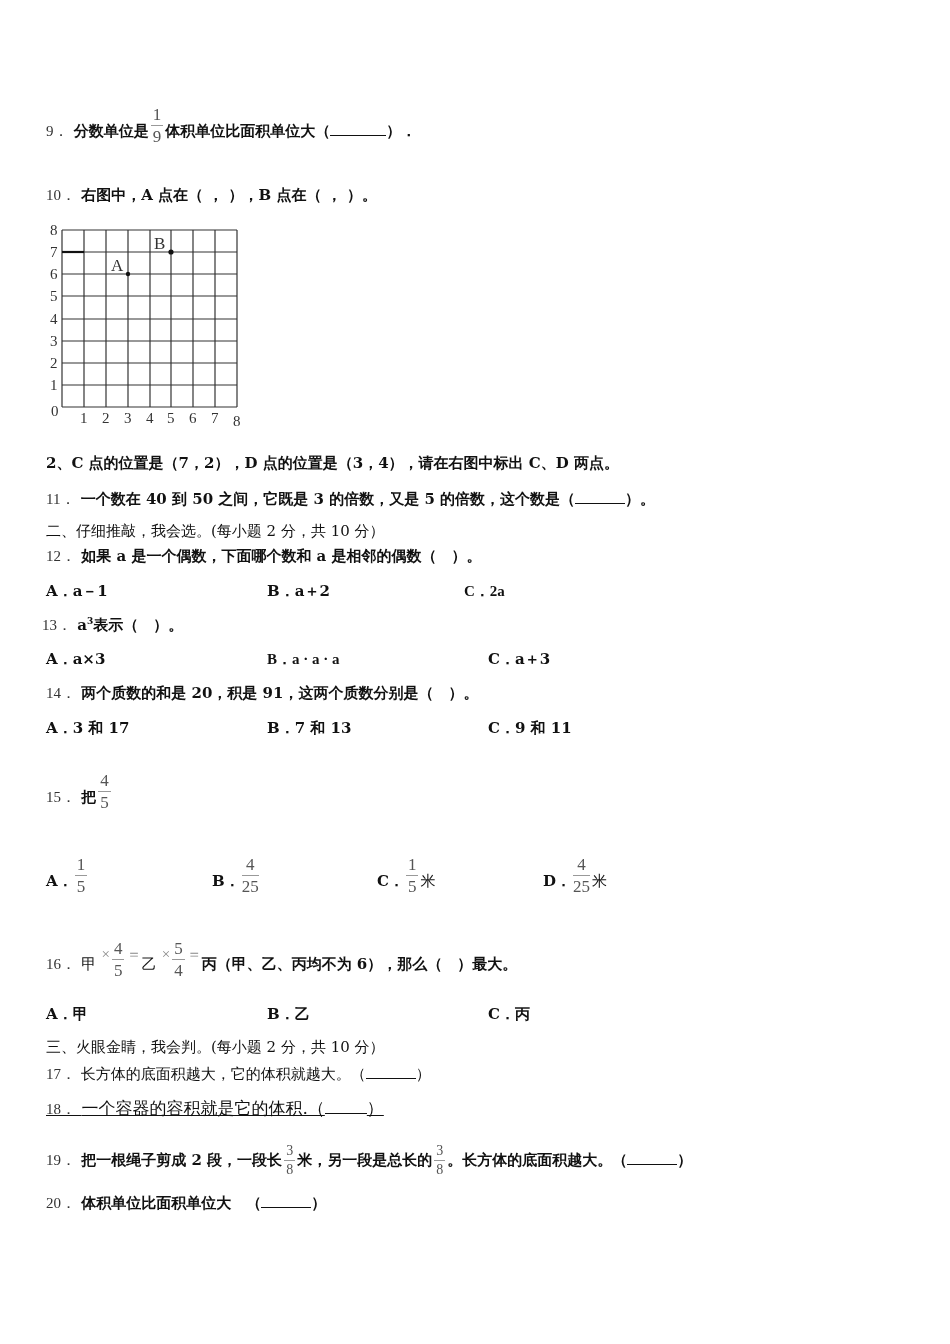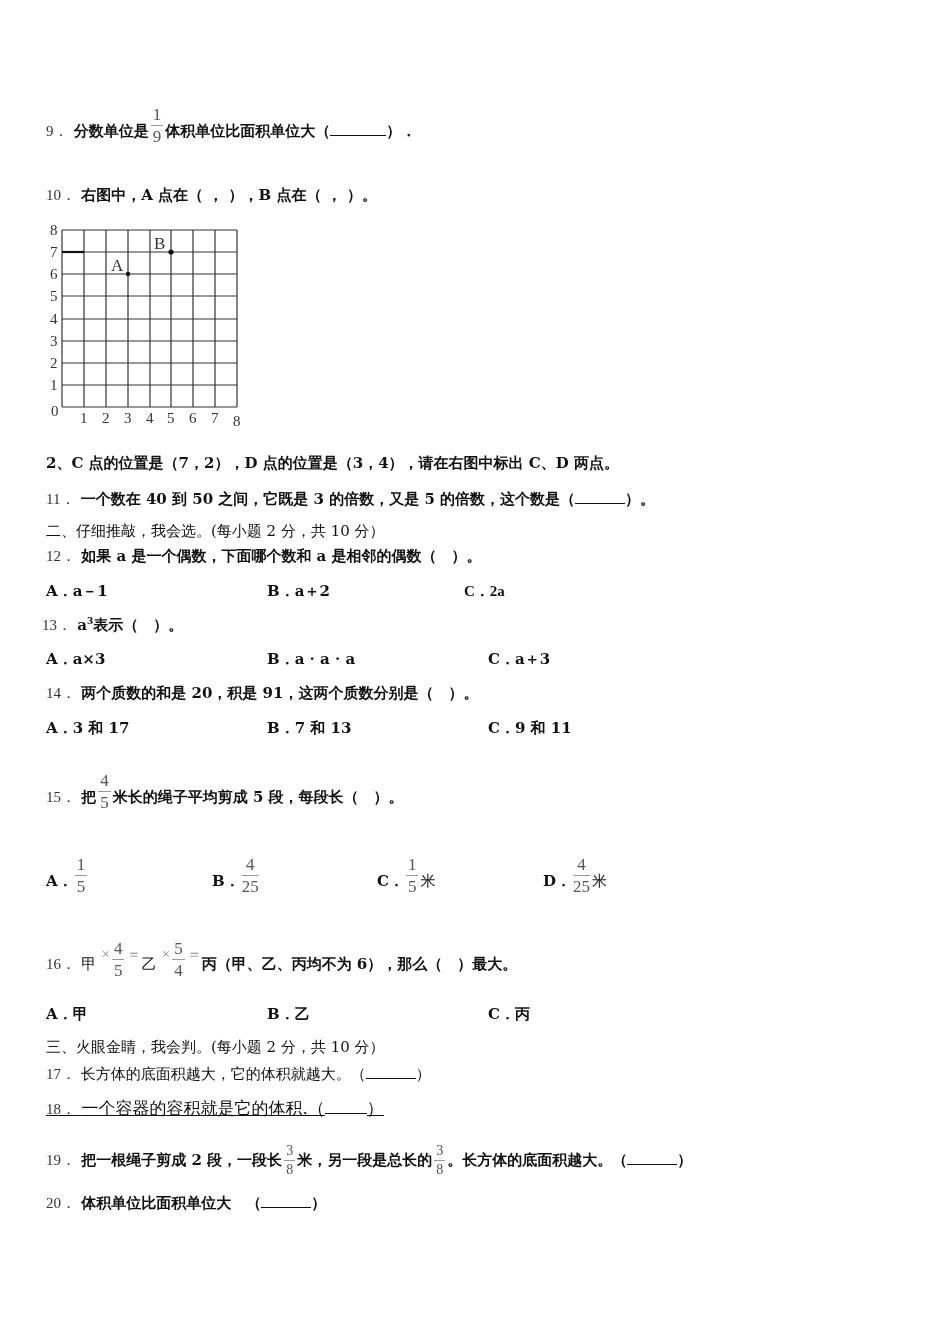--- a/index.html
+++ b/index.html
@@ -101,34 +101,34 @@
 </div>
 <div class="abs opt" style="left:46px; top:582px;">A．a－1</div>
 <div class="abs opt" style="left:267px; top:582px;">B．a＋2</div>
 <div class="abs opt" style="left:464px; top:582px;font-family:Liberation Serif, serif;">C．2a</div>
 
 <div class="abs q" style="left:42px; top:616px;">
   <span class="qn">13．</span>
   <span>a</span><sup>3</sup><span>表示（　）。</span>
 </div>
 <div class="abs opt" style="left:46px; top:650px;">A．a×3</div>
-<div class="abs opt" style="left:267px; top:650px;">B．a · a · a</div>
+<div class="abs opt" style="left:267px; top:650px;font-family:Liberation Serif, serif;">B．a · a · a</div>
 <div class="abs opt" style="left:488px; top:650px;">C．a＋3</div>
 
 <div class="abs q" style="left:46px; top:684px;">
   <span class="qn">14．</span>
   <span>两个质数的和是 20，积是 91，这两个质数分别是（　）。</span>
 </div>
 <div class="abs opt" style="left:46px; top:719px;">A．3 和 17</div>
 <div class="abs opt" style="left:267px; top:719px;">B．7 和 13</div>
 <div class="abs opt" style="left:488px; top:719px;">C．9 和 11</div>
 
 <div class="abs q" style="left:46px; top:778px;">
   <span class="qn">15．</span>
-  <span>把</span><span class="frac" style="transform:translateY(-6px);"><span class="n">4</span><span class="d">5</span></span><span>米长的绳子平均剪成 5 段，每段长（　）。</span>
+  <span>把</span><span class="frac" style="transform:translateY(-6px);"><span class="n">4</span><span class="d">5</span></span>
 </div>
 <div class="abs opt" style="left:46px; top:862px;">
   <span>A．</span><span class="frac" style="transform:translateY(-6px);"><span class="n">1</span><span class="d">5</span></span><span></span>
 </div>
 <div class="abs opt" style="left:212px; top:862px;">
   <span>B．</span><span class="frac" style="transform:translateY(-6px);"><span class="n">4</span><span class="d">25</span></span><span></span>
 </div>
 <div class="abs opt" style="left:377px; top:862px;">
   <span>C．</span><span class="frac" style="transform:translateY(-6px);"><span class="n">1</span><span class="d">5</span></span><span style="font-weight:normal;">米</span>
 </div>

